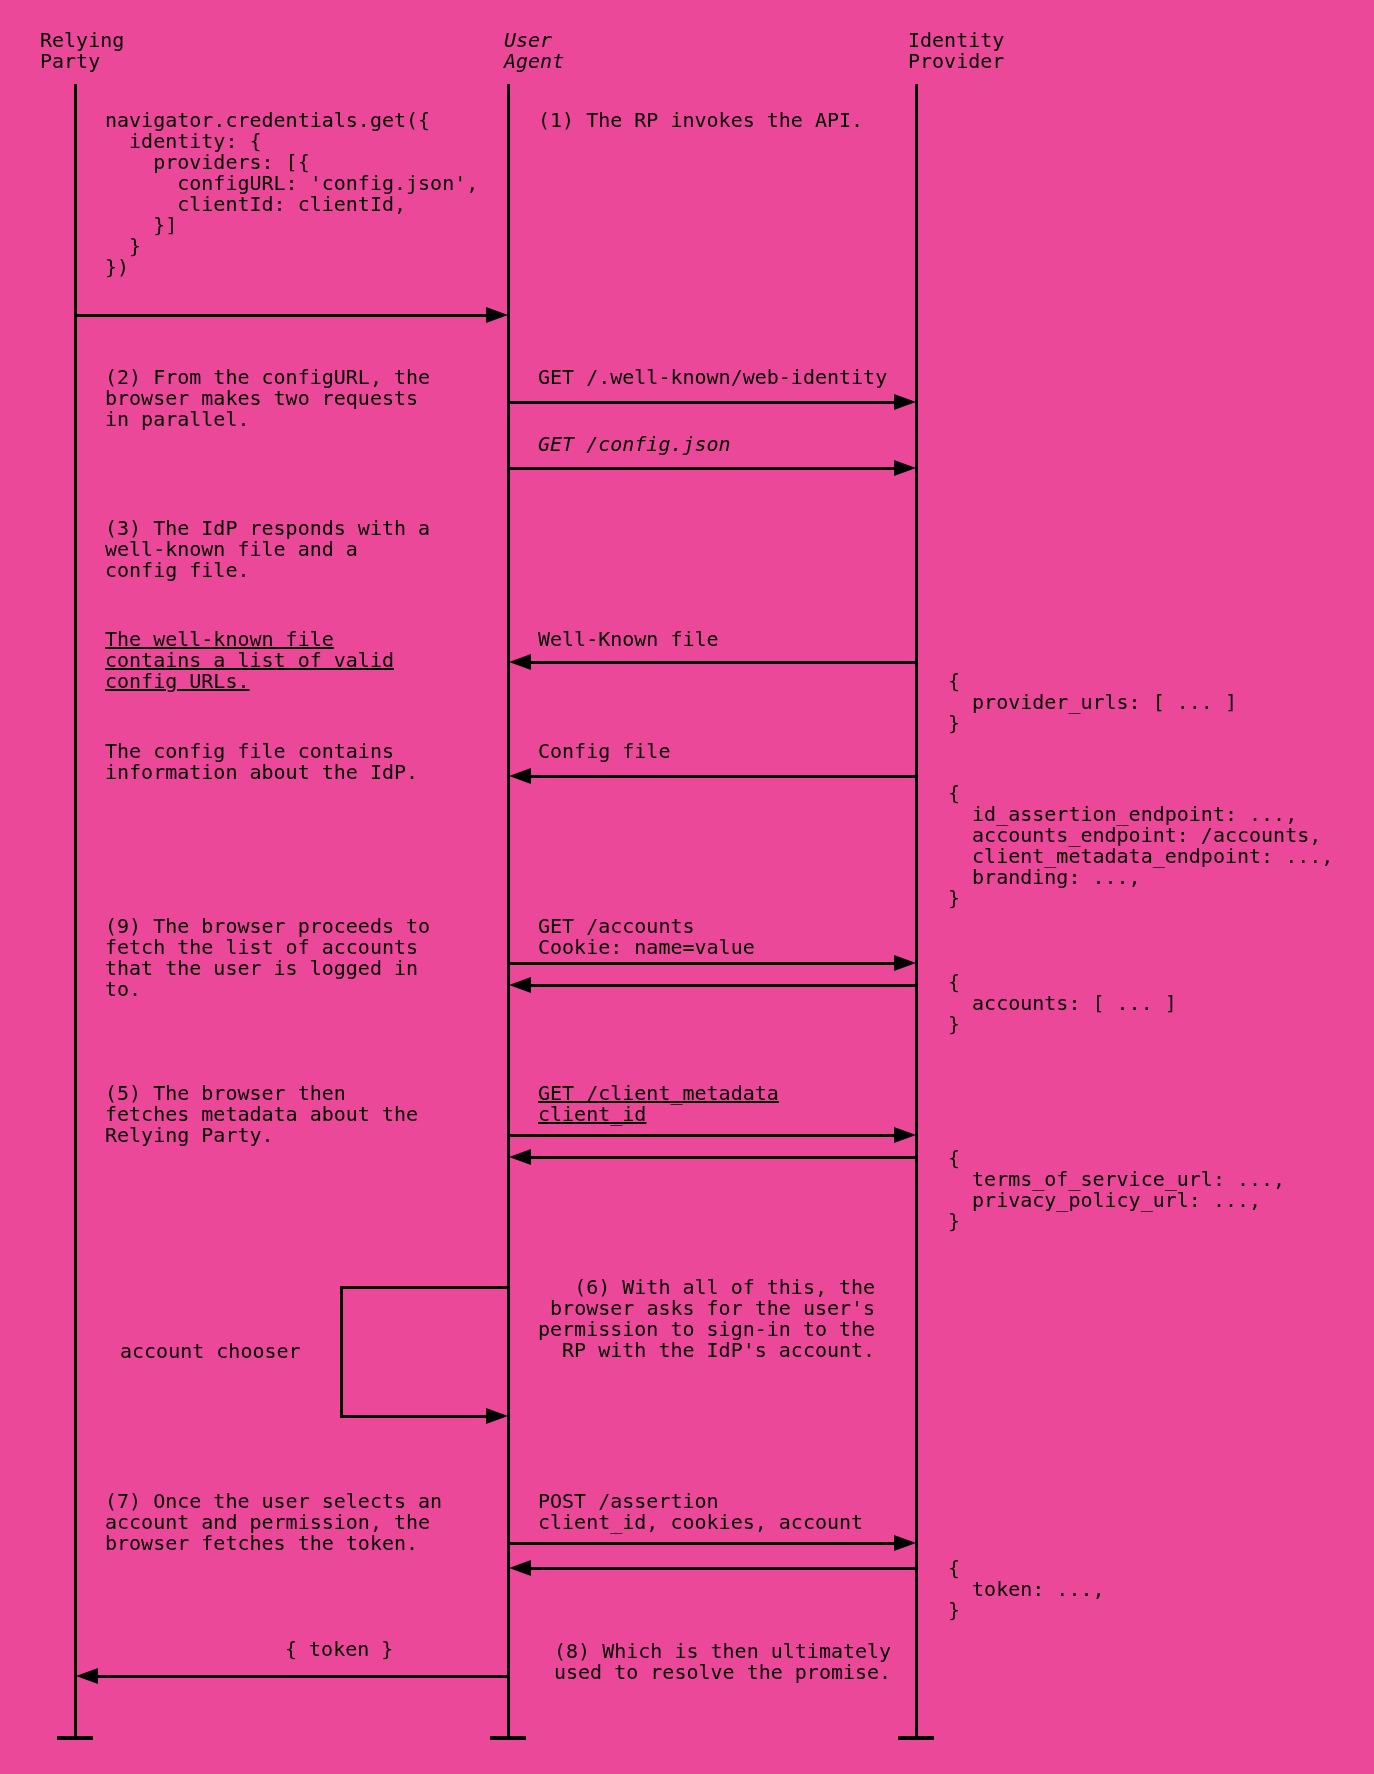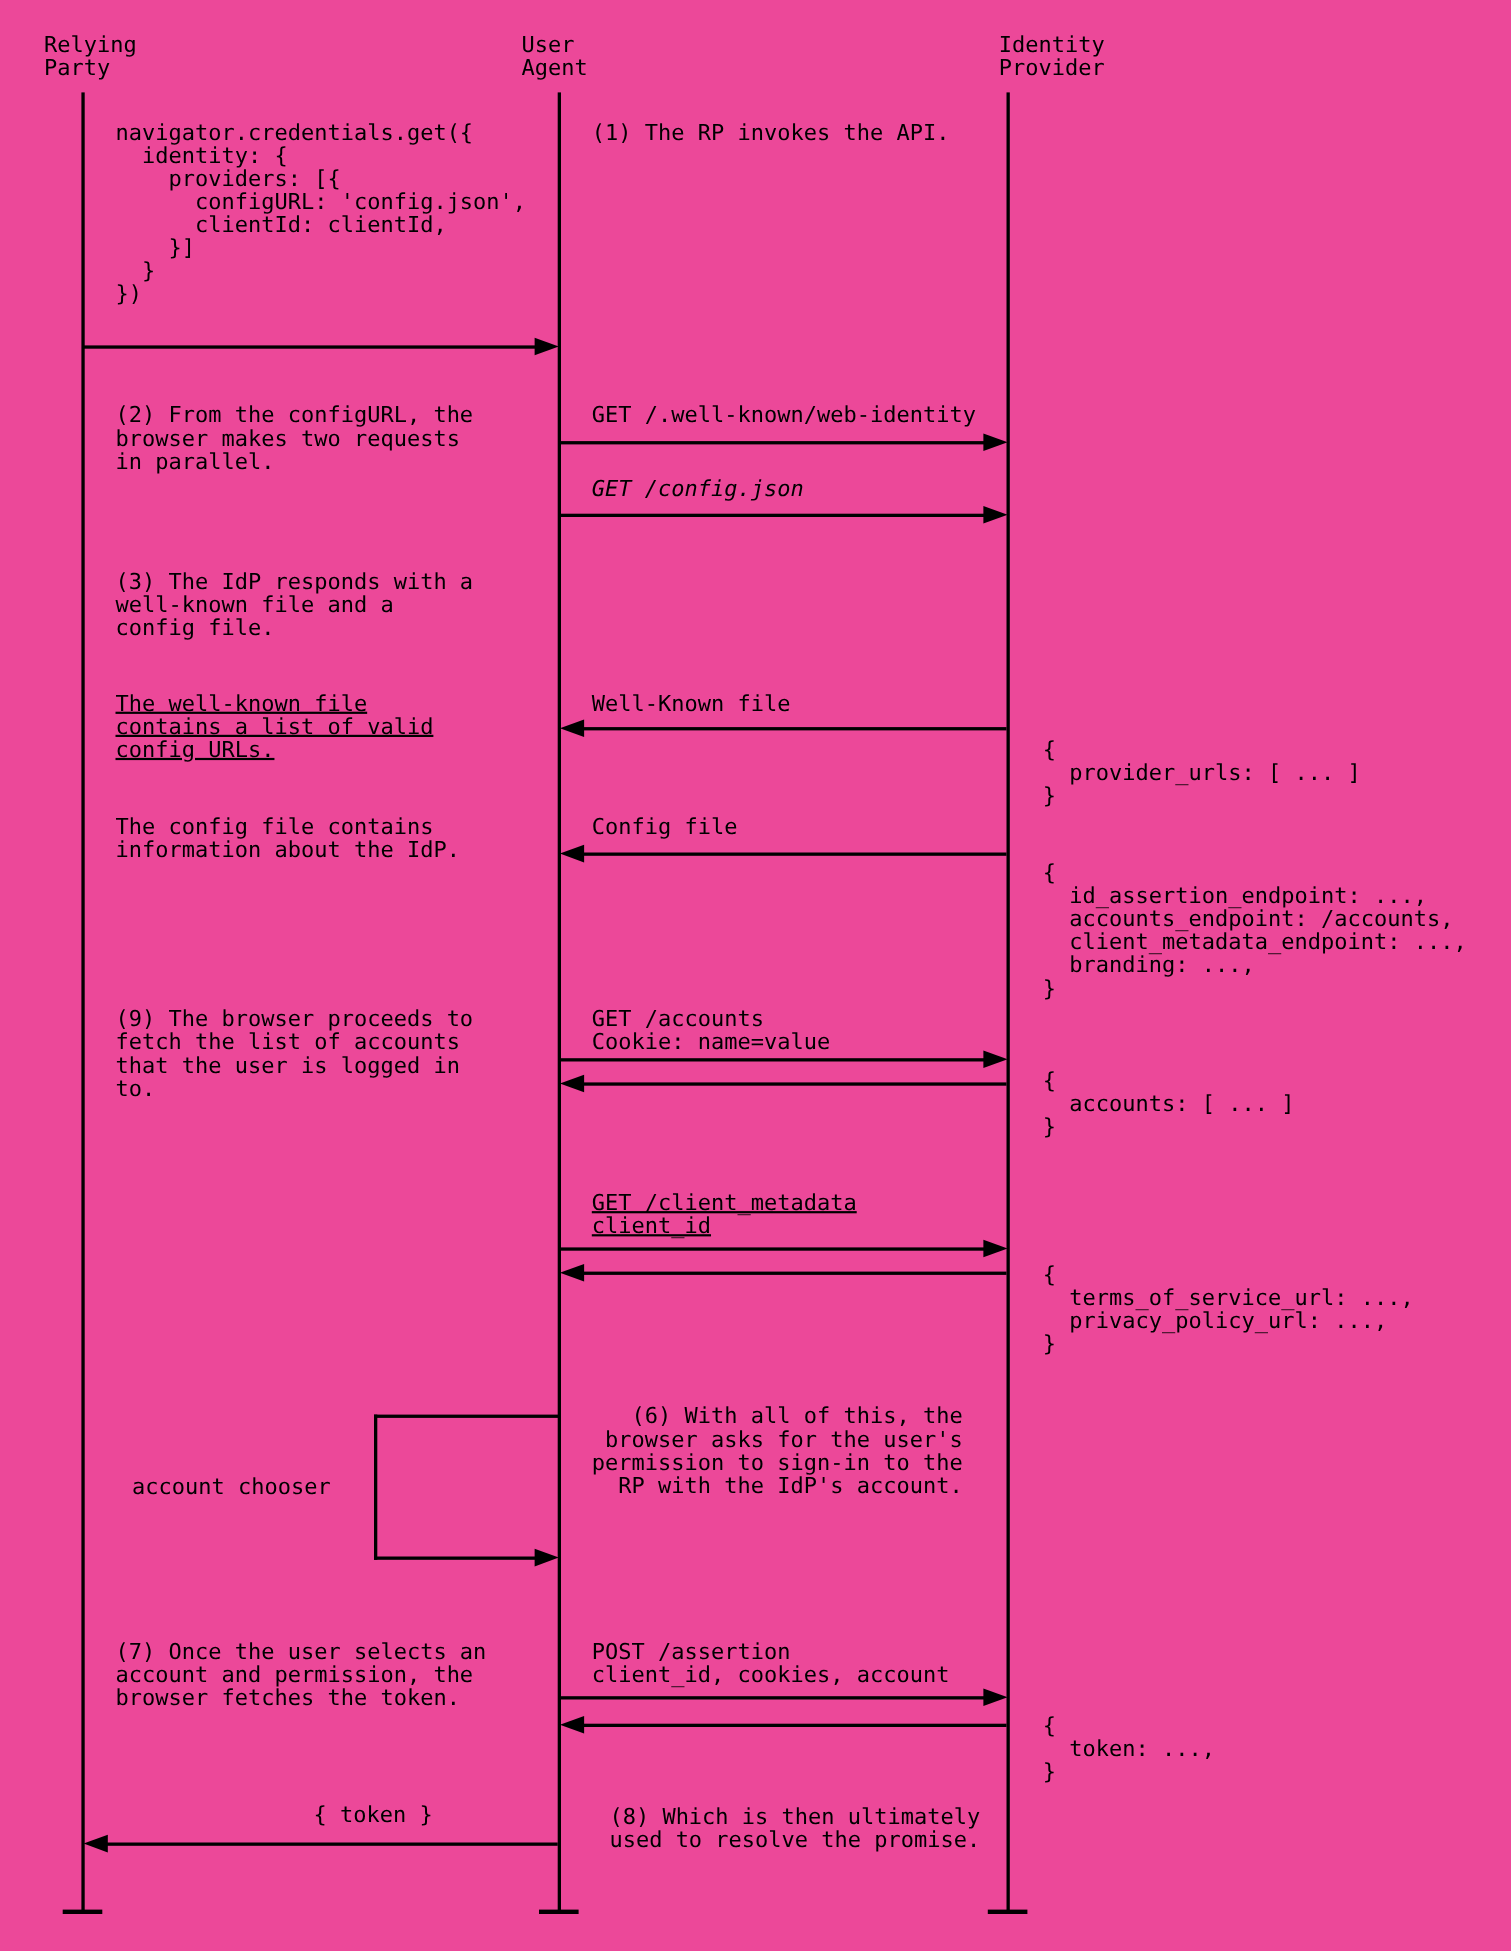--- a/index.html
+++ b/index.html
@@ -14,21 +14,21 @@
   .head-r{position:absolute;width:0;height:0;border-top:8px solid transparent;border-bottom:8px solid transparent;border-left:22px solid #000;}
   .head-l{position:absolute;width:0;height:0;border-top:8px solid transparent;border-bottom:8px solid transparent;border-right:22px solid #000;}
 </style>
 </head>
 <body>
 
 <div class="canvas">
 
   <div class="txt" style="left:40px;top:30px;">Relying
 Party</div>
-  <div class="txt" style="left:474px;top:30px;">User
+  <div class="txt" style="left:504px;top:30px;font-style:italic;">User
 Agent</div>
   <div class="txt" style="left:865px;top:30px;margin-left:43px;">Identity
 Provider</div>
 
   <div class="line-v" style="left:74px;top:84px;height:1654px;"></div>
   <div class="line-v" style="left:507px;top:84px;height:1654px;"></div>
   <div class="line-v" style="left:915px;top:84px;height:1654px;"></div>
   <div class="foot" style="left:57px;top:1736px;"></div>
   <div class="foot" style="left:490px;top:1736px;"></div>
   <div class="foot" style="left:898px;top:1736px;"></div>
@@ -89,20 +89,23 @@
   <div class="txt" style="left:538px;top:916px;">GET /accounts
 Cookie: name=value</div>
   <div class="line-h" style="left:509px;top:962px;width:387px;"></div>
   <div class="head-r" style="left:894px;top:955px;"></div>
   <div class="line-h" style="left:530px;top:984px;width:385px;"></div>
   <div class="head-l" style="left:509px;top:977px;"></div>
   <div class="txt" style="left:948px;top:972px;">{
   accounts: [ ... ]
 }</div>
 
+  <div class="txt" style="left:105px;top:1083px;">(5) The browser then
+fetches metadata about the
+Relying Party.</div>
   <div class="txt" style="left:538px;top:1083px;text-decoration:underline;">GET /client_metadata
 client_id</div>
   <div class="line-h" style="left:509px;top:1134px;width:387px;"></div>
   <div class="head-r" style="left:894px;top:1127px;"></div>
   <div class="line-h" style="left:530px;top:1156px;width:385px;"></div>
   <div class="head-l" style="left:509px;top:1149px;"></div>
   <div class="txt" style="left:948px;top:1148px;">{
   terms_of_service_url: ...,
   privacy_policy_url: ...,
 }</div>

